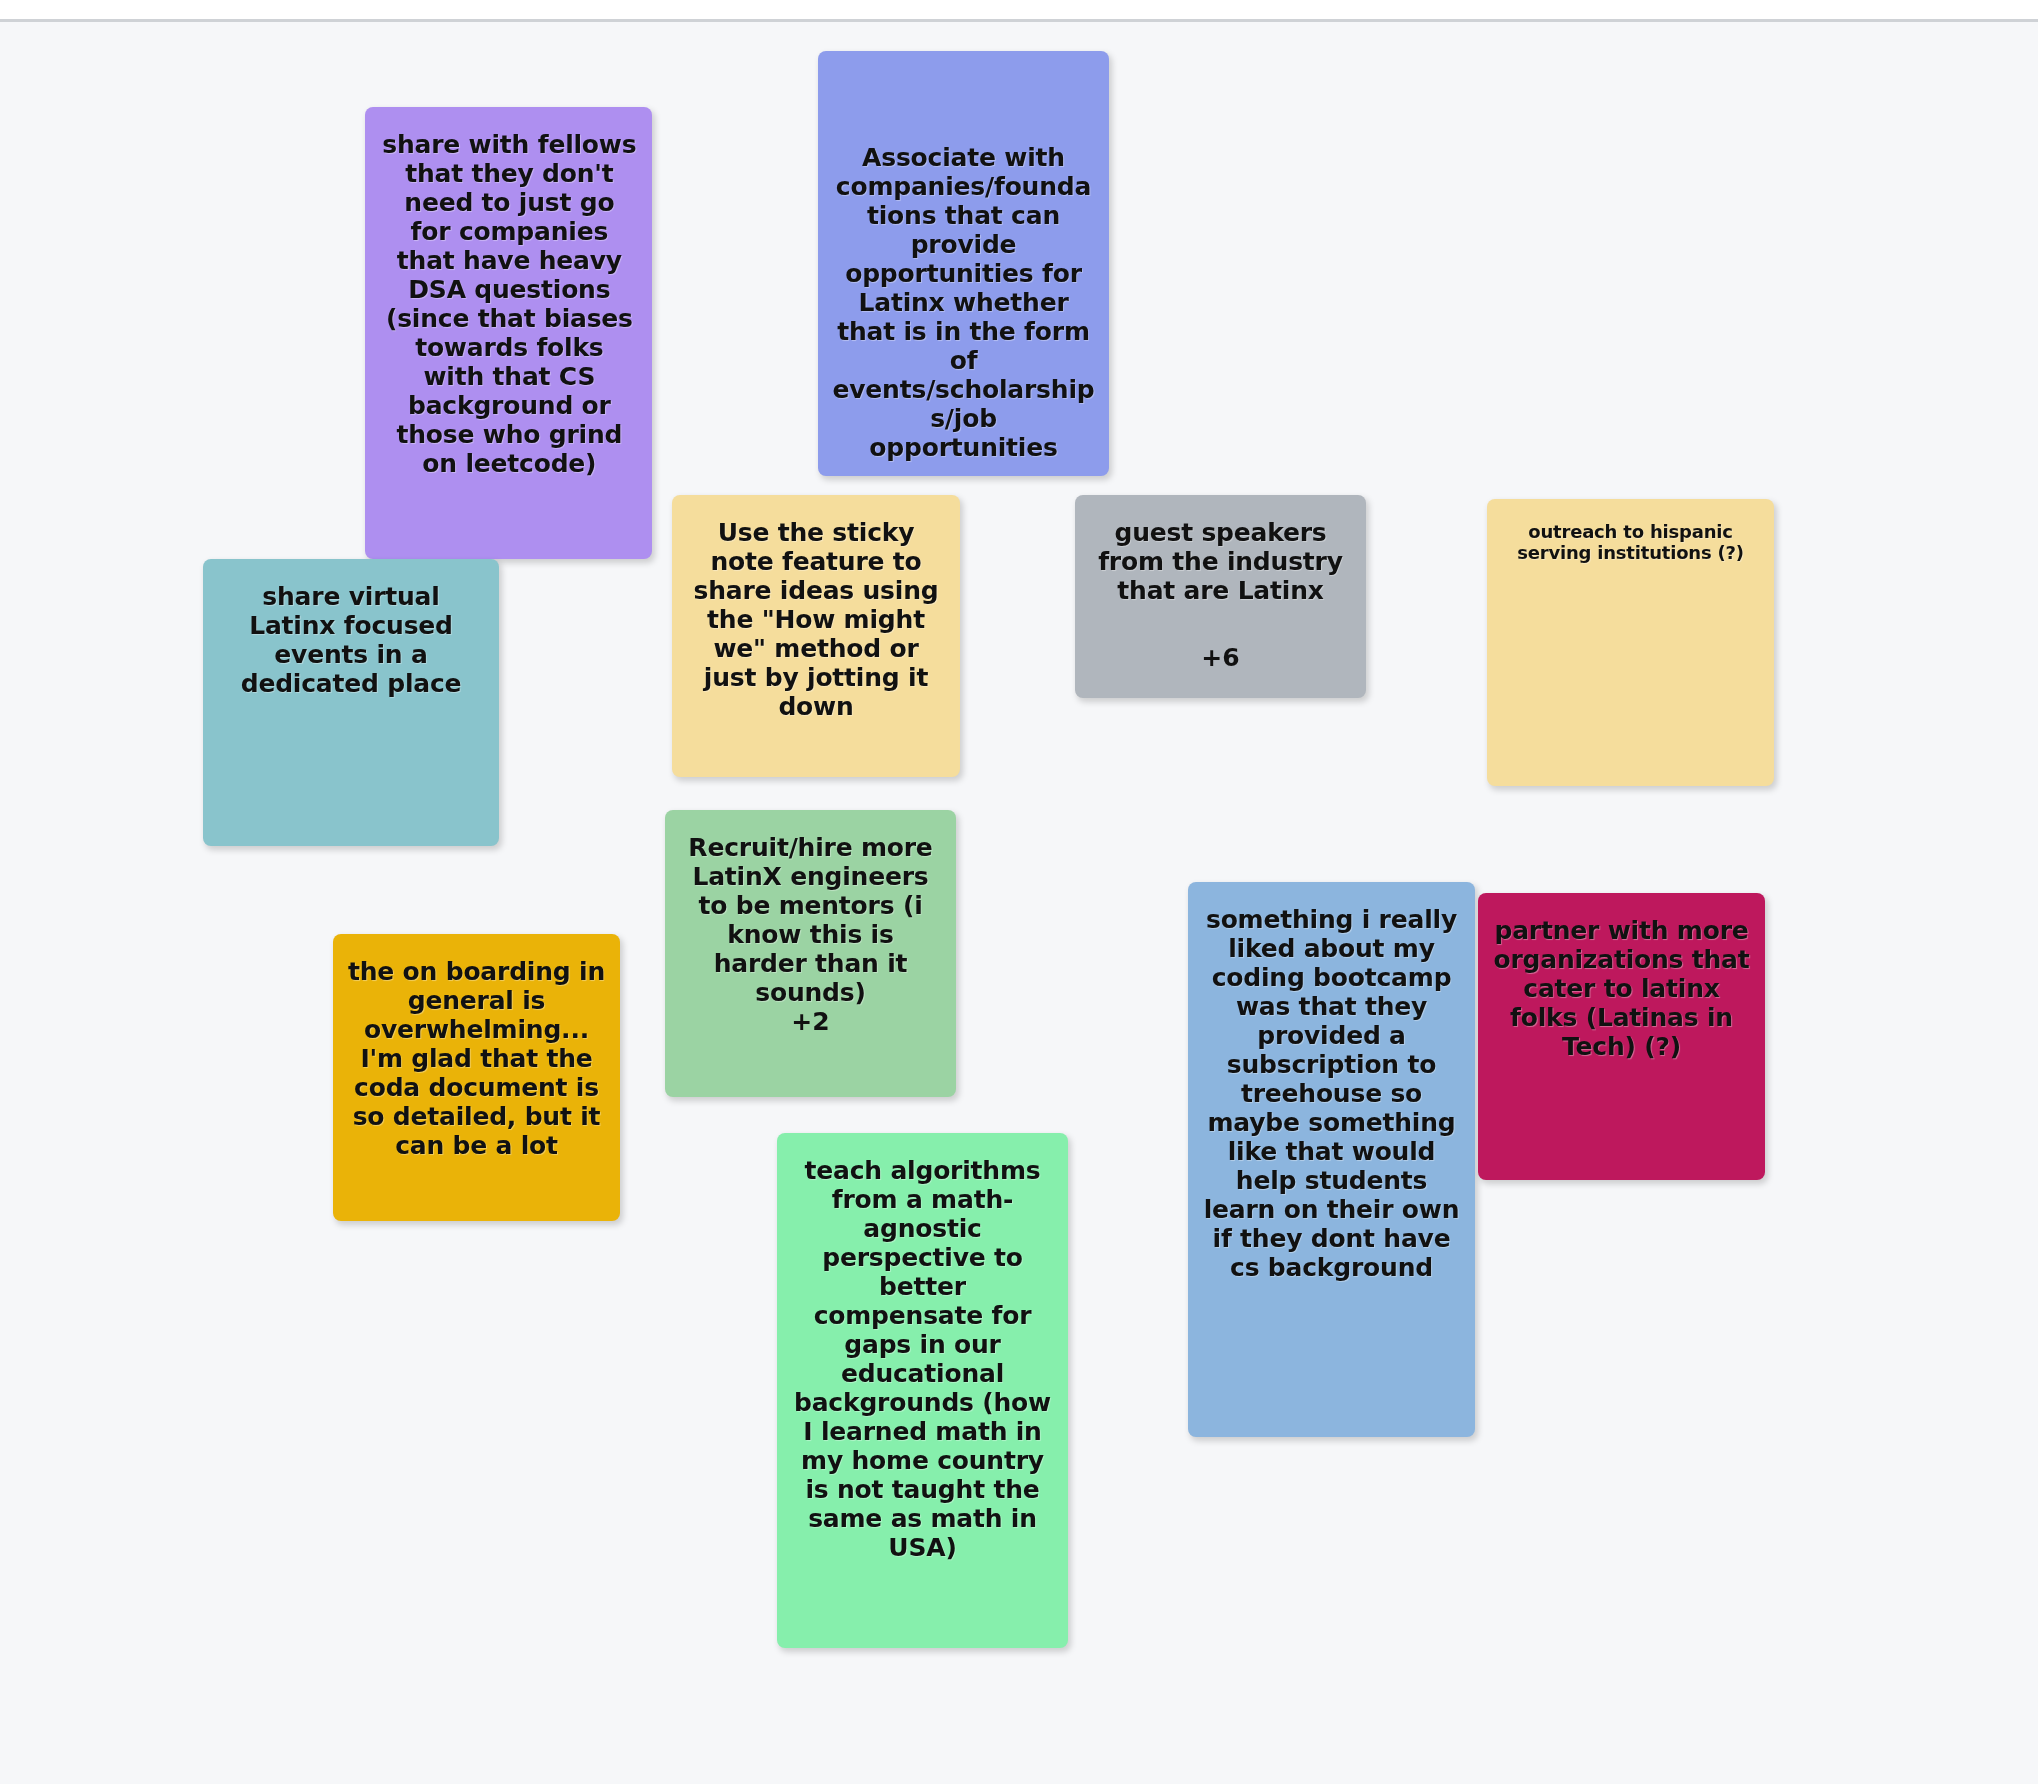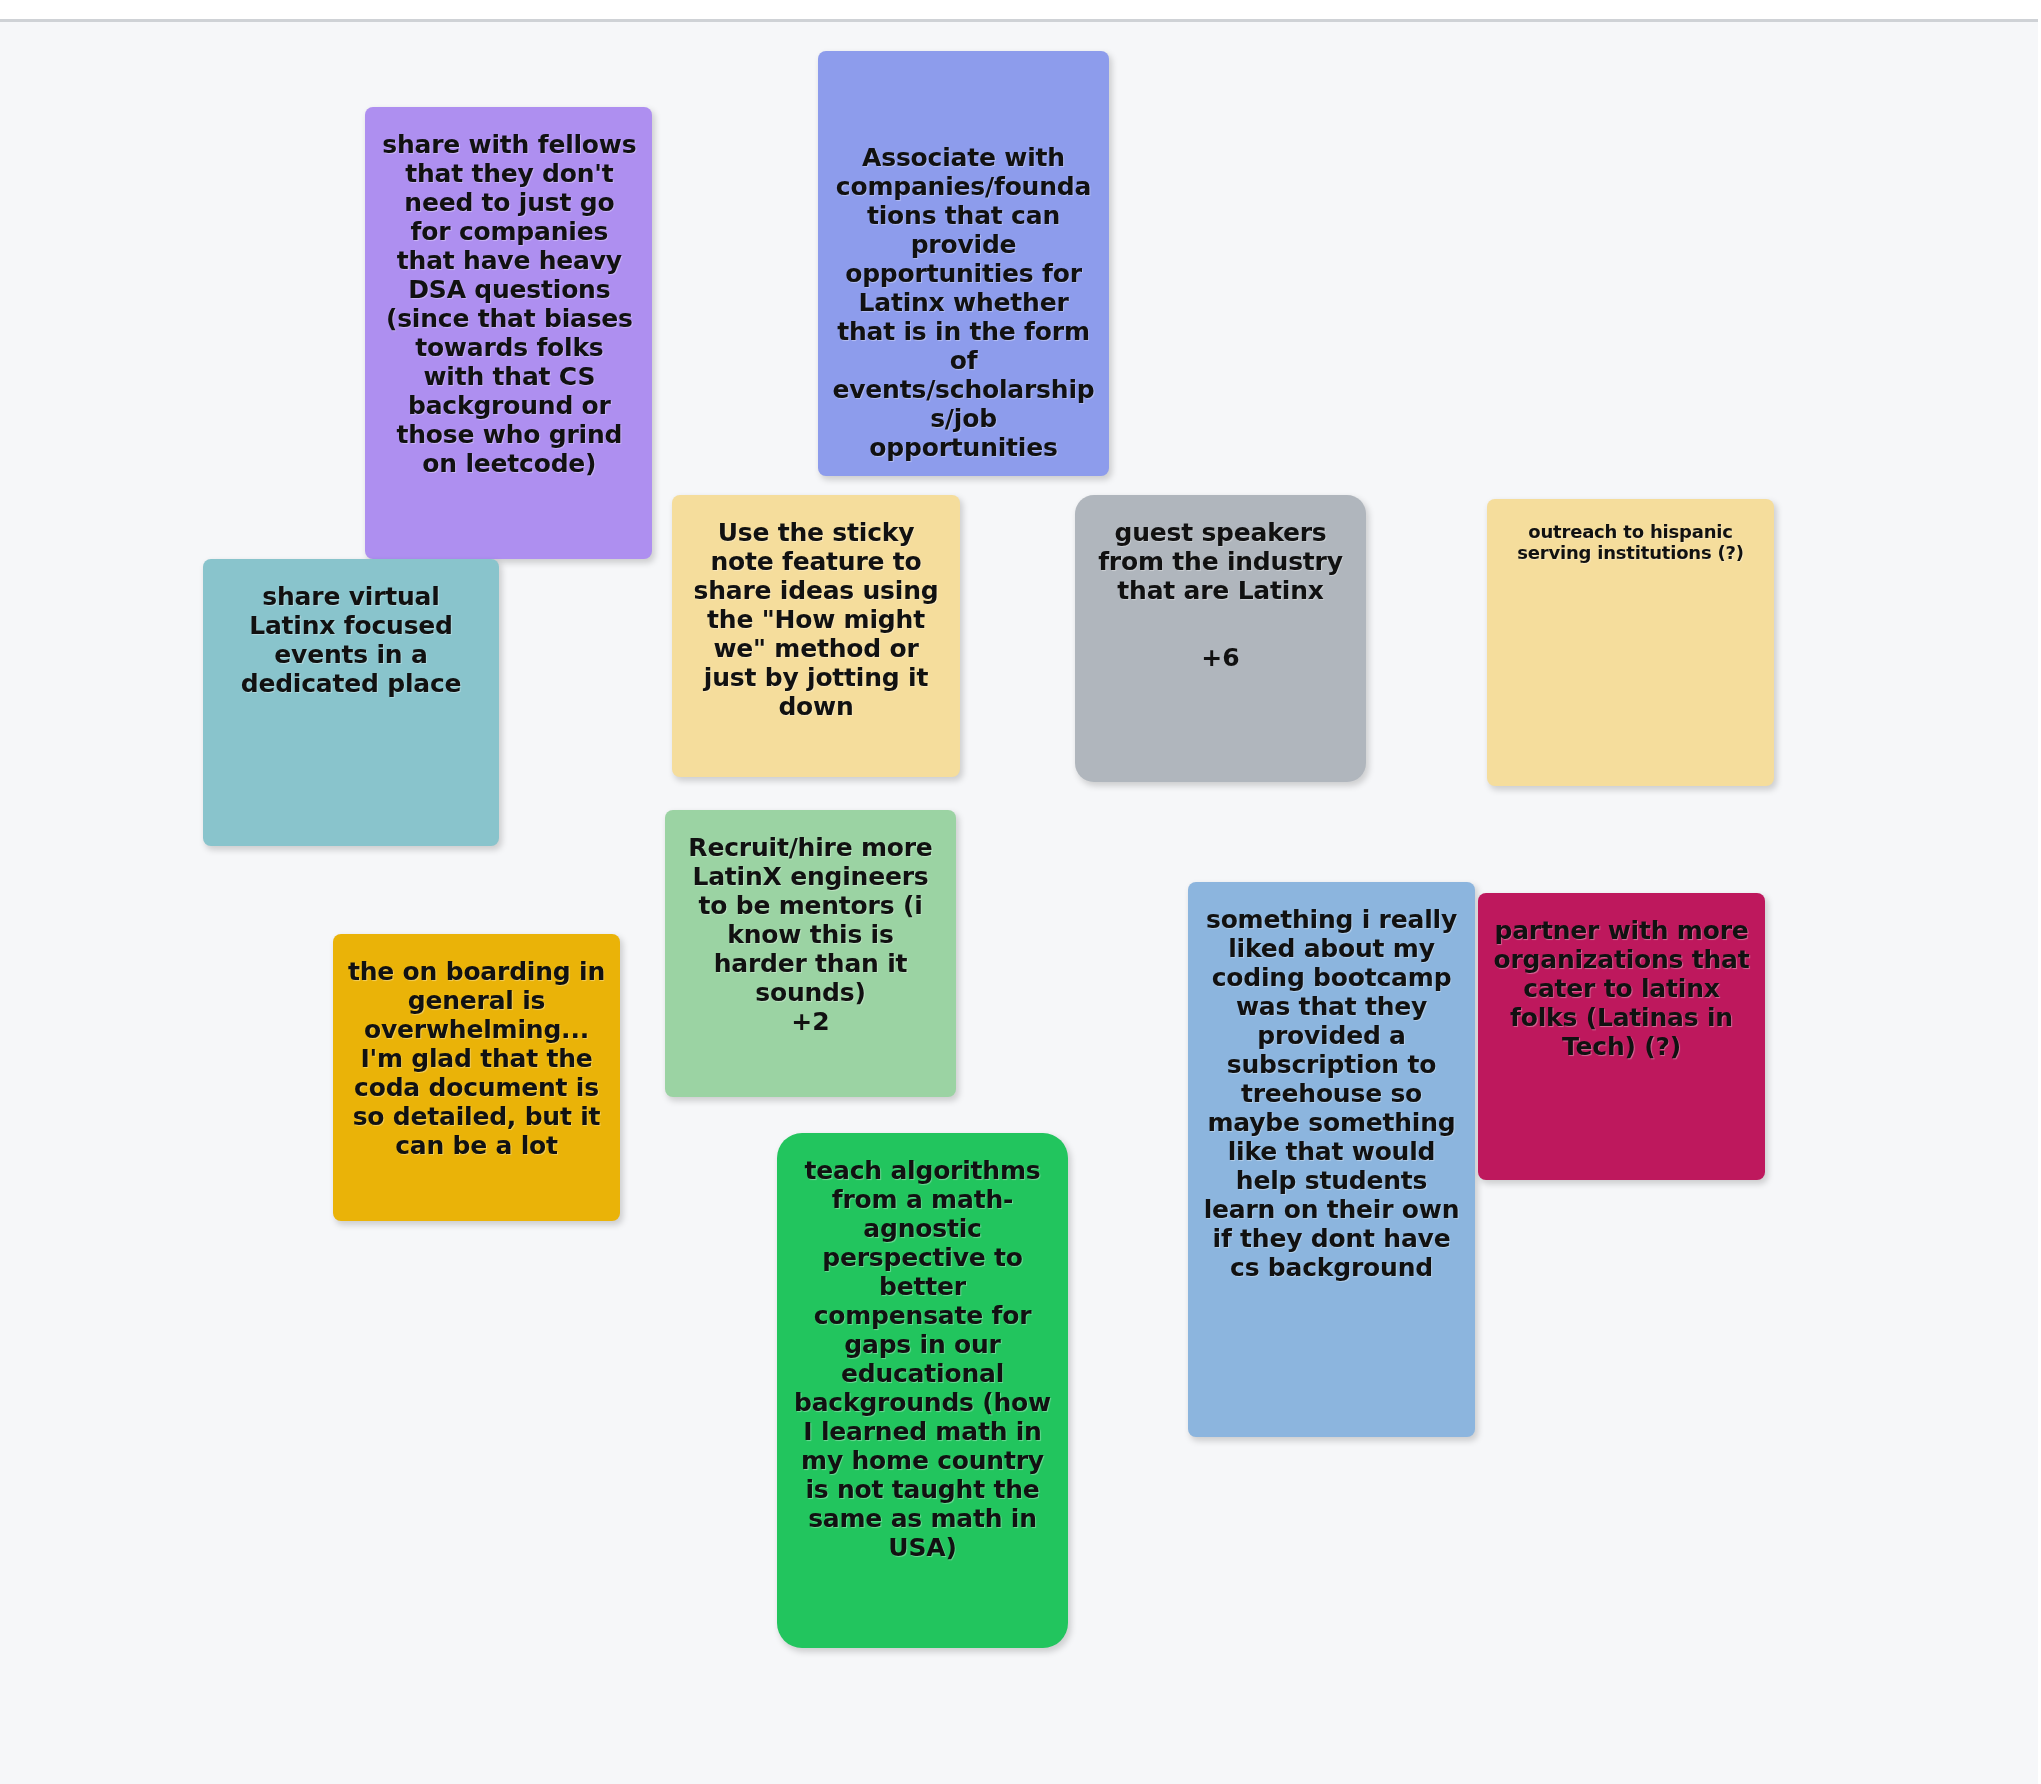--- a/index.html
+++ b/index.html
@@ -109,35 +109,35 @@
       </div>
       <div class="sticky-note" style="left: 818px; top: 29px; width: 291px; height: 425px; background: rgb(141, 156, 236); justify-content: flex-end;">
         <div class="note-text" style="font-size: 25px;">Associate with companies/foundations that can provide opportunities for Latinx whether that is in the form of events/scholarships/job opportunities</div>
       </div>
       <div class="sticky-note" style="left: 203px; top: 537px; width: 296px; height: 287px; background: rgb(137, 196, 204);">
         <div class="note-text" style="font-size: 25px;">share virtual Latinx focused events in a dedicated place</div>
       </div>
       <div class="sticky-note" style="left: 672px; top: 473px; width: 288px; height: 282px; background: rgb(245, 221, 156);">
         <div class="note-text" style="font-size: 25px;">Use the sticky note feature to share ideas using the "How might we" method or just by jotting it down</div>
       </div>
-      <div class="sticky-note" style="left: 1075px; top: 473px; width: 291px; height: 287px; background: rgb(176, 182, 189); border-radius: 19px;">
+      <div class="sticky-note" style="left: 1075px; top: 473px; width: 291px; height: 203px; background: rgb(176, 182, 189);">
         <div class="note-text" style="font-size: 25px;">guest speakers from the industry that are Latinx</div>
         <div class="note-votes gap-above" style="font-size: 25px;">+6</div>
       </div>
       <div class="sticky-note" style="left: 1487px; top: 477px; width: 287px; height: 287px; background: rgb(245, 221, 156);">
         <div class="note-text" style="font-size: 18px;">outreach to hispanic serving institutions (?)</div>
       </div>
       <div class="sticky-note" style="left: 665px; top: 788px; width: 291px; height: 287px; background: rgb(155, 211, 163);">
         <div class="note-text" style="font-size: 25px;">Recruit/hire more LatinX engineers to be mentors (i know this is harder than it sounds)</div>
         <div class="note-votes" style="font-size: 25px;">+2</div>
       </div>
       <div class="sticky-note" style="left: 333px; top: 912px; width: 287px; height: 287px; background: #eab308;">
         <div class="note-text" style="font-size: 25px;">the on boarding in general is overwhelming... I'm glad that the coda document is so detailed, but it can be a lot</div>
       </div>
-      <div class="sticky-note" style="left: 777px; top: 1111px; width: 291px; height: 515px; background: #22c55e; border-radius: 25px;">
+      <div class="sticky-note" style="left: 777px; top: 1111px; width: 291px; height: 515px; background: #86efac;">
         <div class="note-text" style="font-size: 25px;">teach algorithms from a math-agnostic perspective to better compensate for gaps in our educational backgrounds (how I learned math in my home country is not taught the same as math in USA)</div>
       </div>
       <div class="sticky-note" style="left: 1188px; top: 860px; width: 287px; height: 555px; background: rgb(140, 181, 222);">
         <div class="note-text" style="font-size: 25px;">something i really liked about my coding bootcamp was that they provided a subscription to treehouse so maybe something like that would help students learn on their own if they dont have cs background</div>
       </div>
       <div class="sticky-note" style="left: 1478px; top: 871px; width: 287px; height: 287px; background: #be185d;">
         <div class="note-text" style="font-size: 25px;">partner with more organizations that cater to latinx folks (Latinas in Tech) (?)</div>
       </div>
     </div>
 

